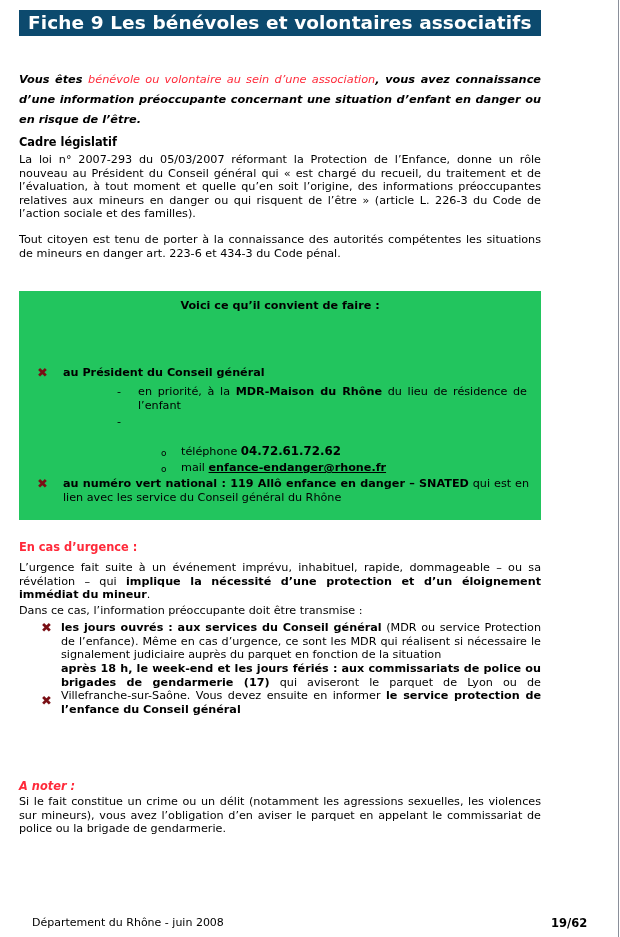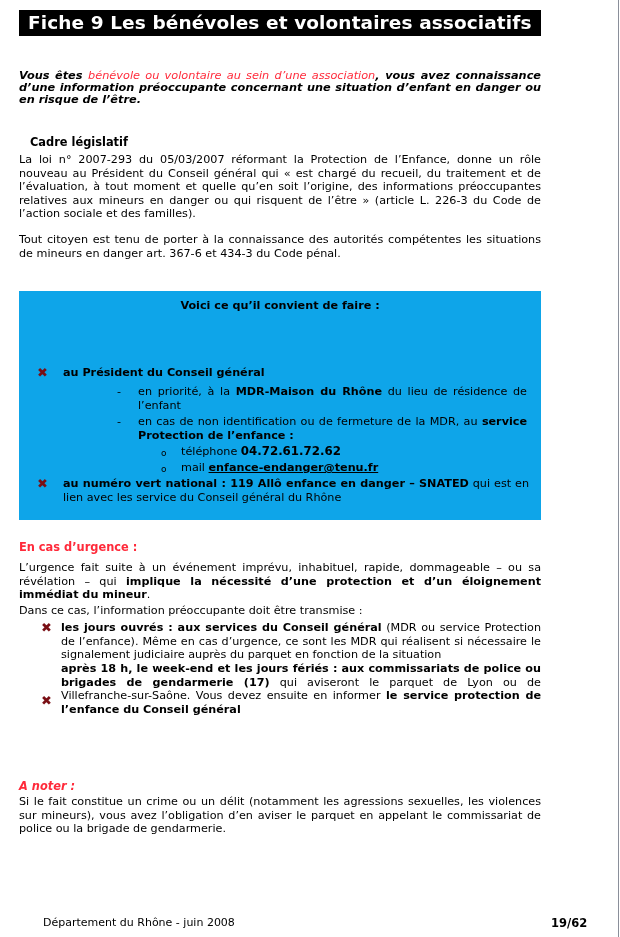--- a/index.html
+++ b/index.html
@@ -4,80 +4,79 @@
 <style>
   html, body { margin:0; padding:0; }
   body {
     width:620px; height:937px; background:#ffffff; position:relative; overflow:hidden;
     font-family:"DejaVu Sans", sans-serif; color:#000;
   }
   .page { position:absolute; left:0; top:0; width:620px; height:937px; }
   .right-edge { position:absolute; left:618px; top:0; width:1px; height:937px; background:#8a8f9a; }
   .title-bar {
     position:absolute; left:19px; top:10px; width:522px; height:26px;
-    background:#000000; color:#fff; font-weight:bold; font-size:18.5px;
+    background:#0c4a6e; color:#fff; font-weight:bold; font-size:18.5px;
     line-height:26px; padding-left:9px; box-sizing:border-box; letter-spacing:0.1px; white-space:nowrap;
   }
   .txt { position:absolute; left:19px; width:522px; font-size:11.2px; line-height:13.5px; text-align:justify; }
-  .intro { top:70px; font-weight:bold; font-style:italic; font-size:11.3px; line-height:12px; }
+  .intro { top:70px; font-weight:bold; font-style:italic; font-size:11.3px; line-height:20px; }
   .red-ital { color:#ff2a3a; font-style:italic; font-weight:normal; }
-  .h-cadre { position:absolute; left:30px; top:135px; font-weight:bold; font-size:11.4px; }
+  .h-cadre { position:absolute; left:19px; top:135px; font-weight:bold; font-size:11.4px; }
   .p1 { top:153px; }
   .p2 { top:233px; }
   .pink {
-    position:absolute; left:19px; top:291px; width:522px; height:229px; background:#0ea5e9;
+    position:absolute; left:19px; top:291px; width:522px; height:229px; background:#22c55e;
   }
   .pink .center { position:absolute; left:0; width:522px; top:8px; text-align:center; font-weight:bold; font-size:11.2px; }
   .pink .lead { position:absolute; left:14px; width:496px; top:34px; font-weight:bold; font-size:11.2px; line-height:13.5px; text-align:justify; }
   .bullet-x { position:absolute; color:#7a0f15; font-weight:bold; font-size:13px; line-height:13px; }
   .pb { position:absolute; font-size:11.2px; line-height:13.5px; }
   .b { font-weight:bold; }
   .u { text-decoration:underline; font-weight:bold; }
   .dash { position:absolute; font-size:11.2px; }
   .circ { position:absolute; font-size:9px; }
   .h-urg { position:absolute; left:19px; top:540px; color:#ff2a3a; font-weight:bold; font-size:11.4px; }
   .p3 { top:561px; }
   .p4 { top:604px; }
   .ub { position:absolute; left:61px; width:480px; font-size:11.2px; line-height:13.5px; text-align:justify; }
   .h-note { position:absolute; left:19px; top:779px; color:#ff2a3a; font-weight:bold; font-style:italic; font-size:11.4px; }
   .p5 { top:795px; }
-  .footer-left { position:absolute; left:43px; top:916px; font-size:11px; }
+  .footer-left { position:absolute; left:32px; top:916px; font-size:11px; }
   .footer-right { position:absolute; left:551px; top:916px; font-size:11.5px; font-weight:bold; }
 </style>
 </head>
 <body>
 
 <div class="page">
   <div class="right-edge"></div>
 
   <div class="title-bar">Fiche 9 Les bénévoles et volontaires associatifs</div>
 
   <div class="txt intro"><span>Vous êtes </span><span class="red-ital">bénévole ou volontaire au sein d’une association</span><span>, vous avez connaissance d’une information préoccupante concernant une situation d’enfant en danger ou en risque de l’être.</span></div>
 
   <div class="h-cadre">Cadre législatif</div>
   <div class="txt p1">La loi n° 2007-293 du 05/03/2007 réformant la Protection de l’Enfance, donne un rôle nouveau au Président du Conseil général qui « est chargé du recueil, du traitement et de l’évaluation, à tout moment et quelle qu’en soit l’origine, des informations préoccupantes relatives aux mineurs en danger ou qui risquent de l’être » (article L. 226-3 du Code de l’action sociale et des familles).</div>
-  <div class="txt p2">Tout citoyen est tenu de porter à la connaissance des autorités compétentes les situations de mineurs en danger art. 367-6 et 434-3 du Code pénal.</div>
+  <div class="txt p2">Tout citoyen est tenu de porter à la connaissance des autorités compétentes les situations de mineurs en danger art. 223-6 et 434-3 du Code pénal.</div>
 
   <div class="pink">
     <div class="center">Voici ce qu’il convient de faire :</div>
 
     <span class="bullet-x" style="left:18px;top:75px;">✖</span>
     <div class="pb b" style="left:44px;top:75px;">au Président du Conseil général</div>
 
     <span class="dash" style="left:98px;top:94px;">-</span>
     <div class="pb" style="left:119px;top:94px;width:389px;text-align:justify;"><span>en priorité, à la </span><span class="b">MDR-Maison du Rhône</span><span> du lieu de résidence de l’enfant</span></div>
 
     <span class="dash" style="left:98px;top:124px;">-</span>
-    <div class="pb" style="left:119px;top:124px;width:389px;text-align:justify;"><span>en cas de non identification ou de fermeture de la MDR, au </span><span class="b">service Protection de l’enfance :</span></div>
 
     <span class="circ" style="left:142px;top:157px;">o</span>
     <div class="pb" style="left:162px;top:154px;"><span>téléphone </span><span class="b" style="font-size:11.8px;">04.72.61.72.62</span></div>
 
     <span class="circ" style="left:142px;top:173px;">o</span>
-    <div class="pb" style="left:162px;top:170px;"><span>mail </span><span class="u">enfance-endanger@tenu.fr</span></div>
+    <div class="pb" style="left:162px;top:170px;"><span>mail </span><span class="u">enfance-endanger@rhone.fr</span></div>
 
     <span class="bullet-x" style="left:18px;top:186px;">✖</span>
     <div class="pb" style="left:44px;top:186px;width:466px;text-align:justify;"><span class="b">au numéro vert national : 119 Allô enfance en danger – SNATED</span><span> qui est en lien avec les service du Conseil général du Rhône</span></div>
   </div>
 
   <div class="h-urg">En cas d’urgence :</div>
   <div class="txt p4">Dans ce cas, l’information préoccupante doit être transmise :</div>
   <div class="txt p3"><span>L’urgence fait suite à un événement imprévu, inhabituel, rapide, dommageable – ou sa révélation – qui </span><span class="b">implique la nécessité d’une protection et d’un éloignement immédiat du mineur</span><span>.</span></div>
 
   <span class="bullet-x" style="left:41px;top:621px;">✖</span>

